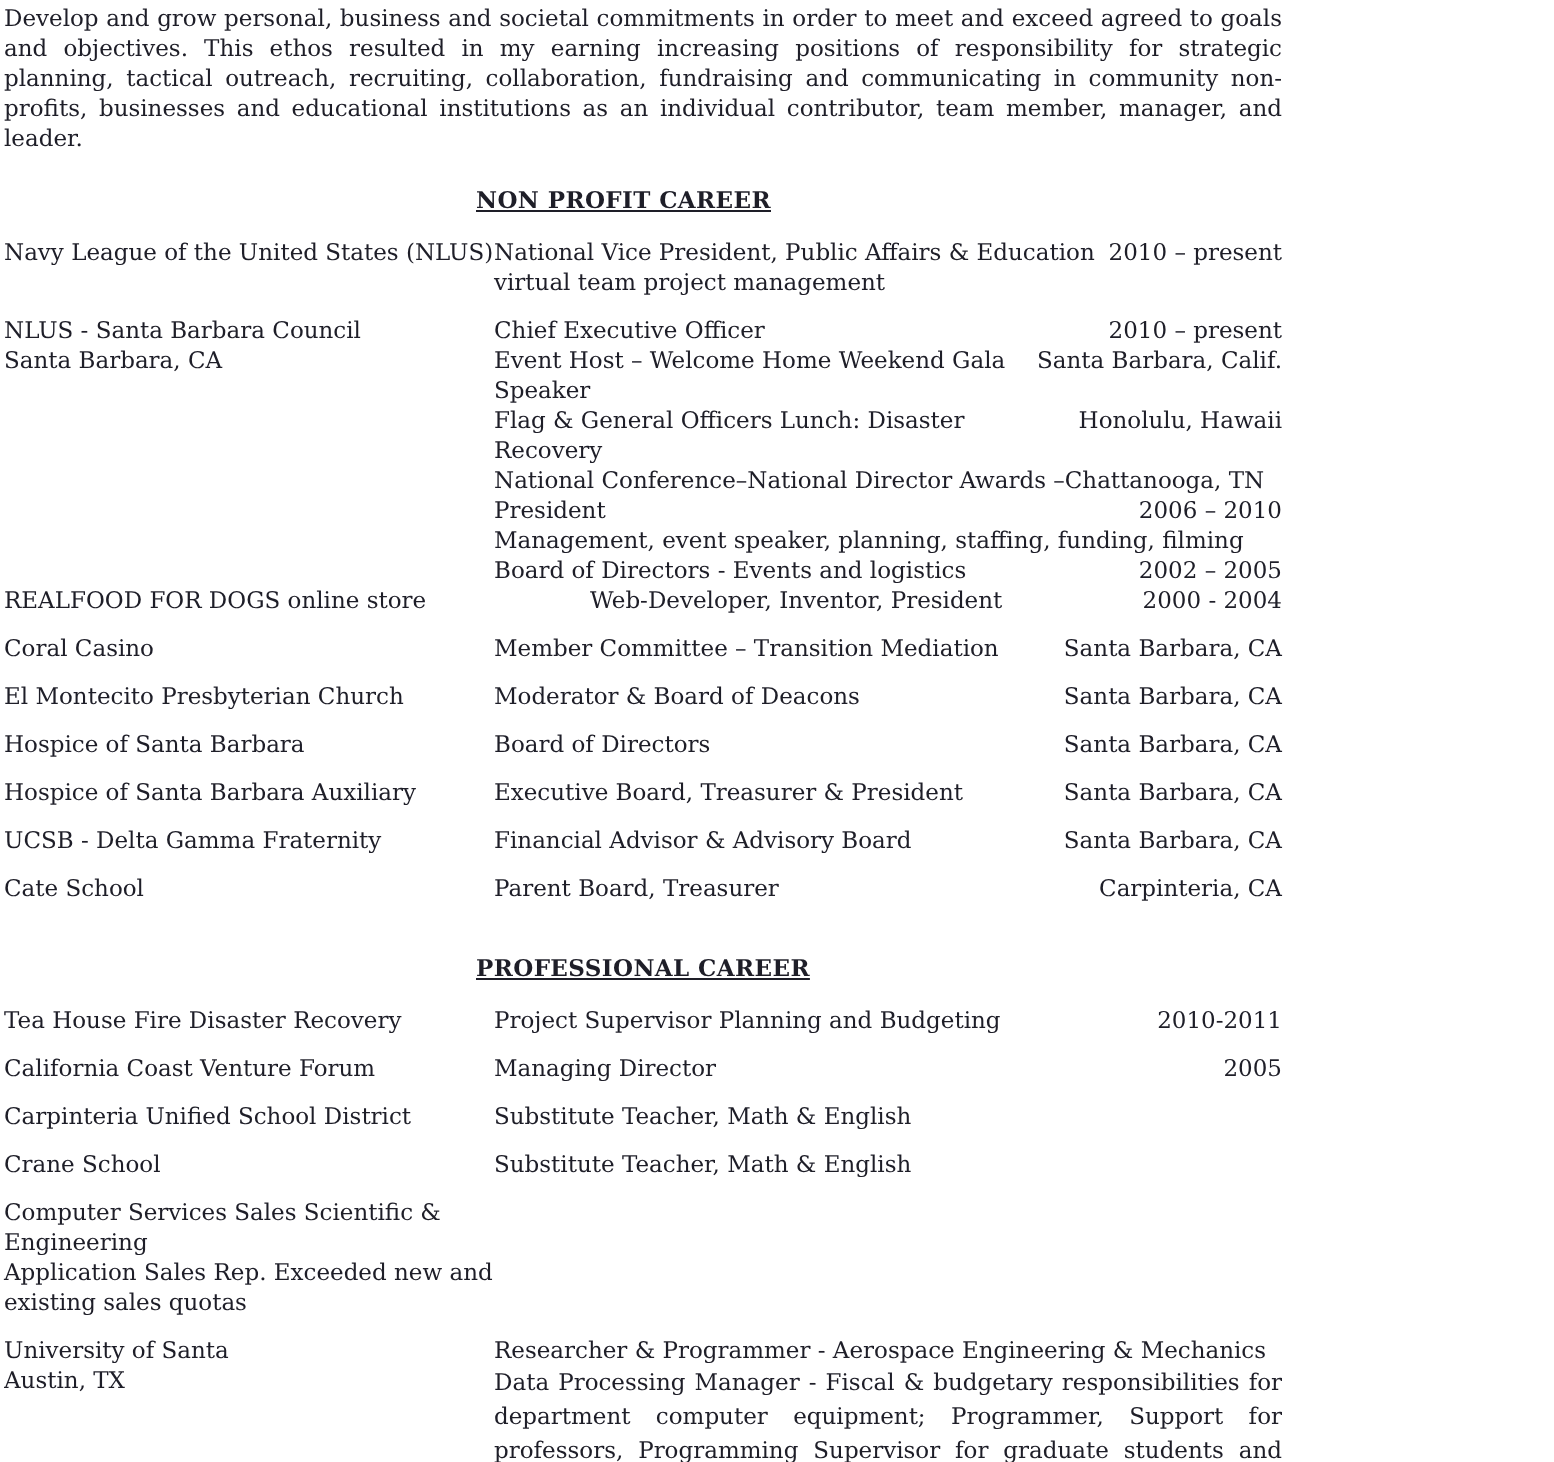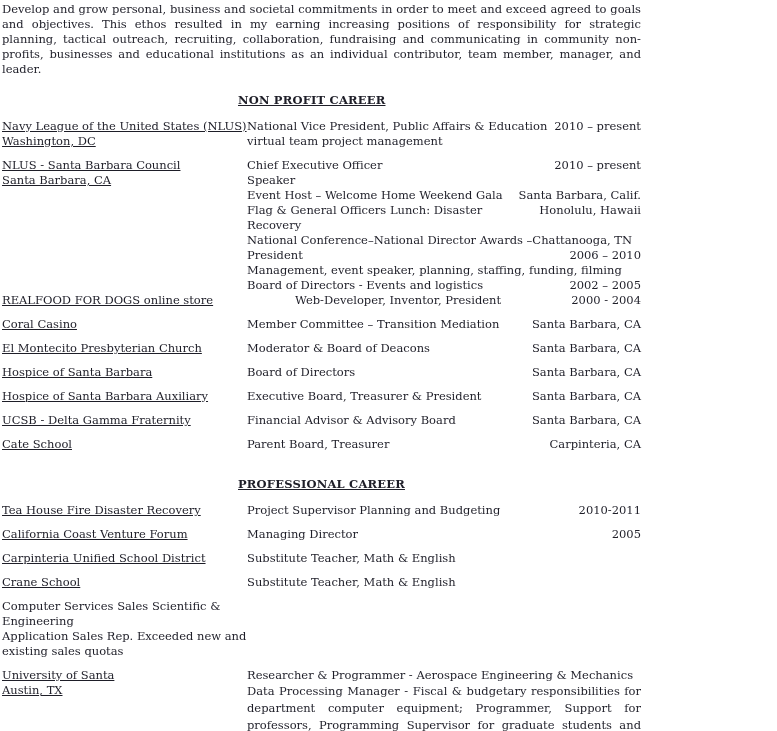--- a/index.html
+++ b/index.html
@@ -16,40 +16,39 @@
     font-weight: bold;
     text-decoration: underline;
     letter-spacing: .2px;
     margin-left: 236px;
     margin-bottom: 11px;
   }
   #sections > .section { margin-top: 16px; }
   #sections > .section + .section { margin-top: 25px; }
   .entry { display: grid; grid-template-columns: 245px 1fr; margin-top: 9px; }
   .entry.tight { margin-top: 0; gap: 48px; }
-  .org-line { white-space: nowrap; overflow: hidden; text-decoration: underline; }
+  .org-line { white-space: nowrap; overflow: hidden; }
   .line { display: flex; justify-content: space-between; align-items: baseline; }
   .line-text { min-width: 0; }
   .line.justify .line-text { text-align: justify; }
   .line.wide { line-height: 17px; }
   .line-right { white-space: nowrap; padding-left: 6px; }
   .it { }
 </style>
 </head>
 <body>
 
 <div class="page">
   <p class="intro">Develop and grow personal, business and societal commitments in order to meet and exceed agreed to goals and objectives. This ethos resulted in my earning increasing positions of responsibility for strategic planning, tactical outreach, recruiting, collaboration, fundraising and communicating in community non-profits, businesses and educational institutions as an individual contributor, team member, manager, and leader.</p>
   <div id="sections">
       <section class="section">
         <div class="section-heading">NON PROFIT CAREER</div>
         <div class="entry">
           <div class="org-col">
             <div class="org-line">Navy League of the United States (NLUS)</div>
-            <div class="org-line">Washington, DC</div>
           </div>
           <div class="mid-col">
             <div class="line">
               <span class="line-text"><span class="it">National Vice President, Public Affairs &amp; Education</span></span>
               <span class="line-right">2010 – present</span>
             </div>
             <div class="line">
               <span class="line-text"><span class="reg">virtual team project management</span></span>
             </div>
           </div>
@@ -58,25 +57,25 @@
           <div class="org-col">
             <div class="org-line">NLUS - Santa Barbara Council</div>
             <div class="org-line">Santa Barbara, CA</div>
           </div>
           <div class="mid-col">
             <div class="line">
               <span class="line-text"><span class="it">Chief Executive Officer</span></span>
               <span class="line-right">2010 – present</span>
             </div>
             <div class="line">
-              <span class="line-text"><span class="it">Speaker</span></span>
-            </div>
-            <div class="line">
               <span class="line-text"><span class="reg">Event Host – Welcome Home Weekend Gala</span></span>
               <span class="line-right">Santa Barbara, Calif.</span>
+            </div>
+            <div class="line">
+              <span class="line-text"><span class="it">Speaker</span></span>
             </div>
             <div class="line">
               <span class="line-text"><span class="reg">Flag &amp; General Officers Lunch: </span><span class="it">Disaster Recovery</span></span>
               <span class="line-right">Honolulu, Hawaii</span>
             </div>
             <div class="line">
               <span class="line-text"><span class="reg">National Conference–</span><span class="it">National Director Awards</span><span class="reg"> –Chattanooga, TN</span></span>
             </div>
             <div class="line">
               <span class="line-text"><span class="it">President</span></span>

